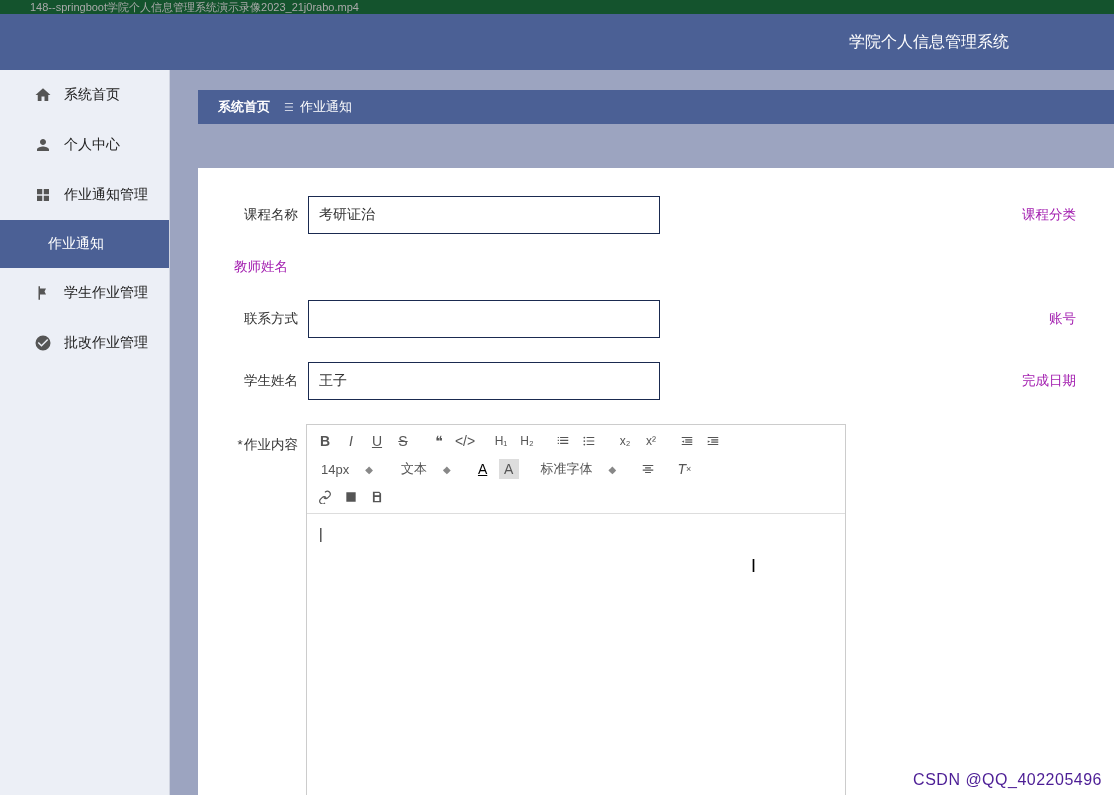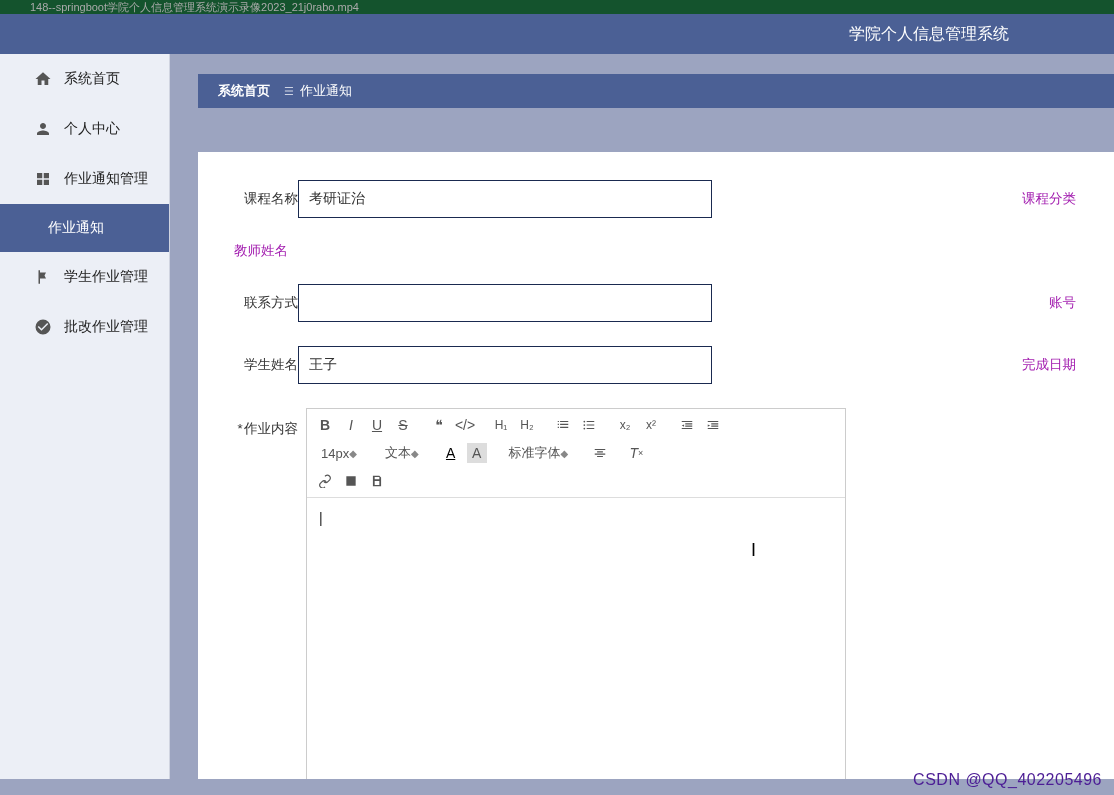--- a/index.html
+++ b/index.html
@@ -14,21 +14,21 @@
       background: #14532d;
       color: #aaa;
       font-size: 11px;
       height: 14px;
       line-height: 14px;
       padding-left: 30px;
       white-space: nowrap;
     }
     .top-header {
       background: #4b6095;
-      height: 40px;
+      height: 56px;
       display: flex;
       align-items: center;
       justify-content: center;
       padding-right: 140px;
       position: relative;
     }
     .top-header-title {
       color: #fff;
       font-size: 16px;
       font-weight: 500;
@@ -102,24 +102,24 @@
     }
     .field-group {
       display: flex;
       align-items: center;
     }
     .field-label {
       width: 64px;
       text-align: right;
       color: #333;
       font-size: 13.5px;
-      margin-right: 0;
+      margin-right: 10px;
     }
     .text-input {
-      width: 414px;
+      width: 352px;
       height: 38px;
       border: 1px solid #1a2a50;
       padding: 0 10px;
       font-size: 14px;
       color: #333;
       outline: none;
       margin-left: 0;
     }
     .right-label {
       color: #a21caf;
@@ -142,21 +142,21 @@
       align-items: center;
     }
     .tb-group { display:flex; gap:6px; align-items:center;}
     .tb-btn {
       width: 20px; height: 20px;
       display: inline-flex; align-items: center; justify-content: center;
       color: #555; cursor: pointer; font-size: 14px;
     }
     .tb-btn svg { width:14px; height:14px; fill: currentColor; }
     .tb-select {
-      display:flex; align-items:center; gap:0;
+      display:flex; align-items:center; gap:16px;
       color:#555; font-size:13px; padding: 1px 6px;
       cursor:pointer;
     }
     .tb-select .caret { font-size:10px; color:#888;}
     .editor-area {
       min-height: 300px;
       padding: 12px;
       font-size: 14px;
       color:#222;
     }

